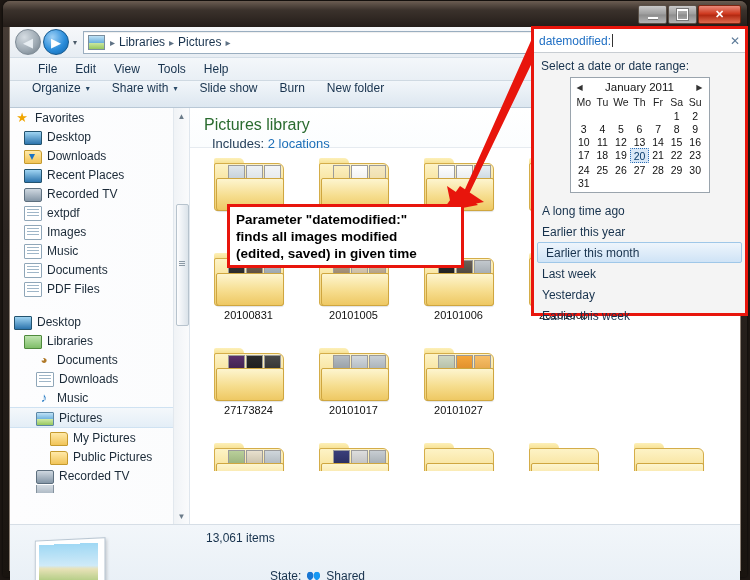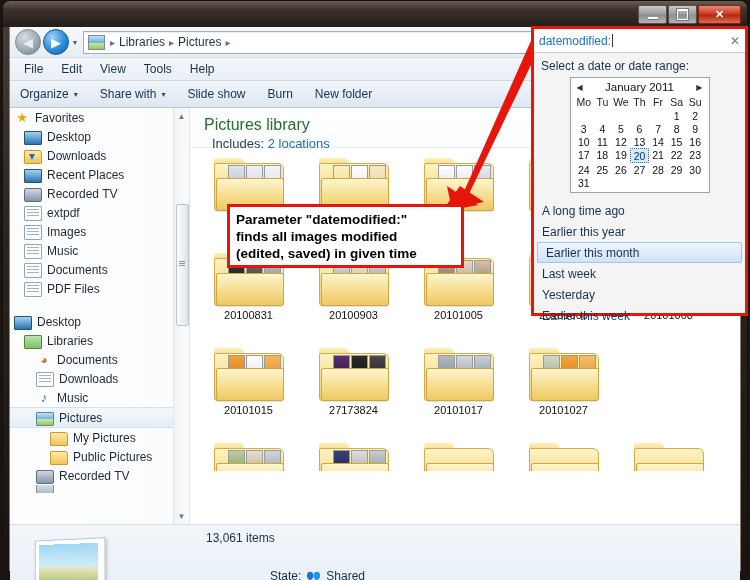--- a/index.html
+++ b/index.html
@@ -82,29 +82,29 @@
   .crumb-drop{margin-left:auto;color:#3b5a78;font-size:9px;padding-right:4px;}
   .refresh-btn{
     width:22px;height:21px;display:flex;align-items:center;justify-content:center;
     color:#2b7dc4;font-size:12px;
   }
 
   
   .menubar{
     height:22px;border-top:1px solid #d3dde6;border-bottom:1px solid #cfd9e2;
     background:linear-gradient(180deg,#f4f7fa,#e9eff5);
-    display:flex;align-items:center;padding-left:14px;gap:18px;
+    display:flex;align-items:center;padding-left:28px;gap:18px;
     color:#17324d;font-size:12px;
   }
   
   .cmdbar{
     height:26px;
     background:linear-gradient(180deg,#f2f6fa 0%,#dde7f0 100%);
     border-bottom:1px solid #b9c8d6;
-    display:flex;align-items:center;padding-left:10px;gap:22px;
+    display:flex;align-items:flex-start;padding-left:22px;gap:22px;
     color:#17324d;font-size:12px;
   }
   .cmd{display:flex;align-items:center;gap:5px;white-space:nowrap;}
   .caret{font-size:8px;color:#2b4a68;}
 
   
   .body-split{display:flex;height:416px;}
   .navpane{
     width:179px;background:#fff;border-right:1px solid #dfe6ed;
     position:relative;overflow:hidden;
@@ -532,33 +532,20 @@
                     </div>
                   <div class="front"></div>
                 </div>
                 <div class="fname">20100831</div>
               </div>
               <div class="cell">
                 <div class="folder">
                   <div class="tab"></div>
                     <div class="back"></div>
                   <div class="thumbs">
-                      <div class="th" style="background:linear-gradient(180deg,#d6dde2,#8e9aa3)"></div>
-                      <div class="th" style="background:linear-gradient(180deg,#efe7d6,#b9ab90)"></div>
-                      <div class="th" style="background:linear-gradient(180deg,#cfd6db,#858f97)"></div>
-                    </div>
-                  <div class="front"></div>
-                </div>
-                <div class="fname">20100903</div>
-              </div>
-              <div class="cell">
-                <div class="folder">
-                  <div class="tab"></div>
-                    <div class="back"></div>
-                  <div class="thumbs">
                       <div class="th" style="background:linear-gradient(180deg,#b9a48b,#6d5c47)"></div>
                       <div class="th" style="background:linear-gradient(180deg,#e6d9c3,#9d8b6e)"></div>
                       <div class="th" style="background:linear-gradient(180deg,#d3c0a6,#7e6c52)"></div>
                     </div>
                   <div class="front"></div>
                 </div>
                 <div class="fname">20101005</div>
               </div>
               <div class="cell">
                 <div class="folder">
@@ -582,33 +569,20 @@
                       <div class="th" style="background:linear-gradient(180deg,#d9cdb6,#8f8165)"></div>
                       <div class="th" style="background:linear-gradient(180deg,#cdd4d9,#7d868e)"></div>
                     </div>
                   <div class="front"></div>
                 </div>
                 <div class="fname">20101008</div>
               </div>
             </div>
 
             <div class="grid-row">
-              <div class="cell">
-                <div class="folder">
-                  <div class="tab"></div>
-                    <div class="back"></div>
-                  <div class="thumbs">
-                      <div class="th" style="background:linear-gradient(180deg,#f3a23a,#c26f14)"></div>
-                      <div class="th" style="background:linear-gradient(180deg,#ffffff,#d7d7d7)"></div>
-                      <div class="th" style="background:linear-gradient(180deg,#f7b85a,#cd7d1c)"></div>
-                    </div>
-                  <div class="front"></div>
-                </div>
-                <div class="fname">20101015</div>
-              </div>
               <div class="cell">
                 <div class="folder">
                   <div class="tab"></div>
                     <div class="back"></div>
                   <div class="thumbs">
                       <div class="th" style="background:linear-gradient(180deg,#5a2f6b,#1a0d22)"></div>
                       <div class="th" style="background:linear-gradient(180deg,#2b2b2b,#0a0a0a)"></div>
                       <div class="th" style="background:linear-gradient(180deg,#4a4a4a,#141414)"></div>
                     </div>
                   <div class="front"></div>

